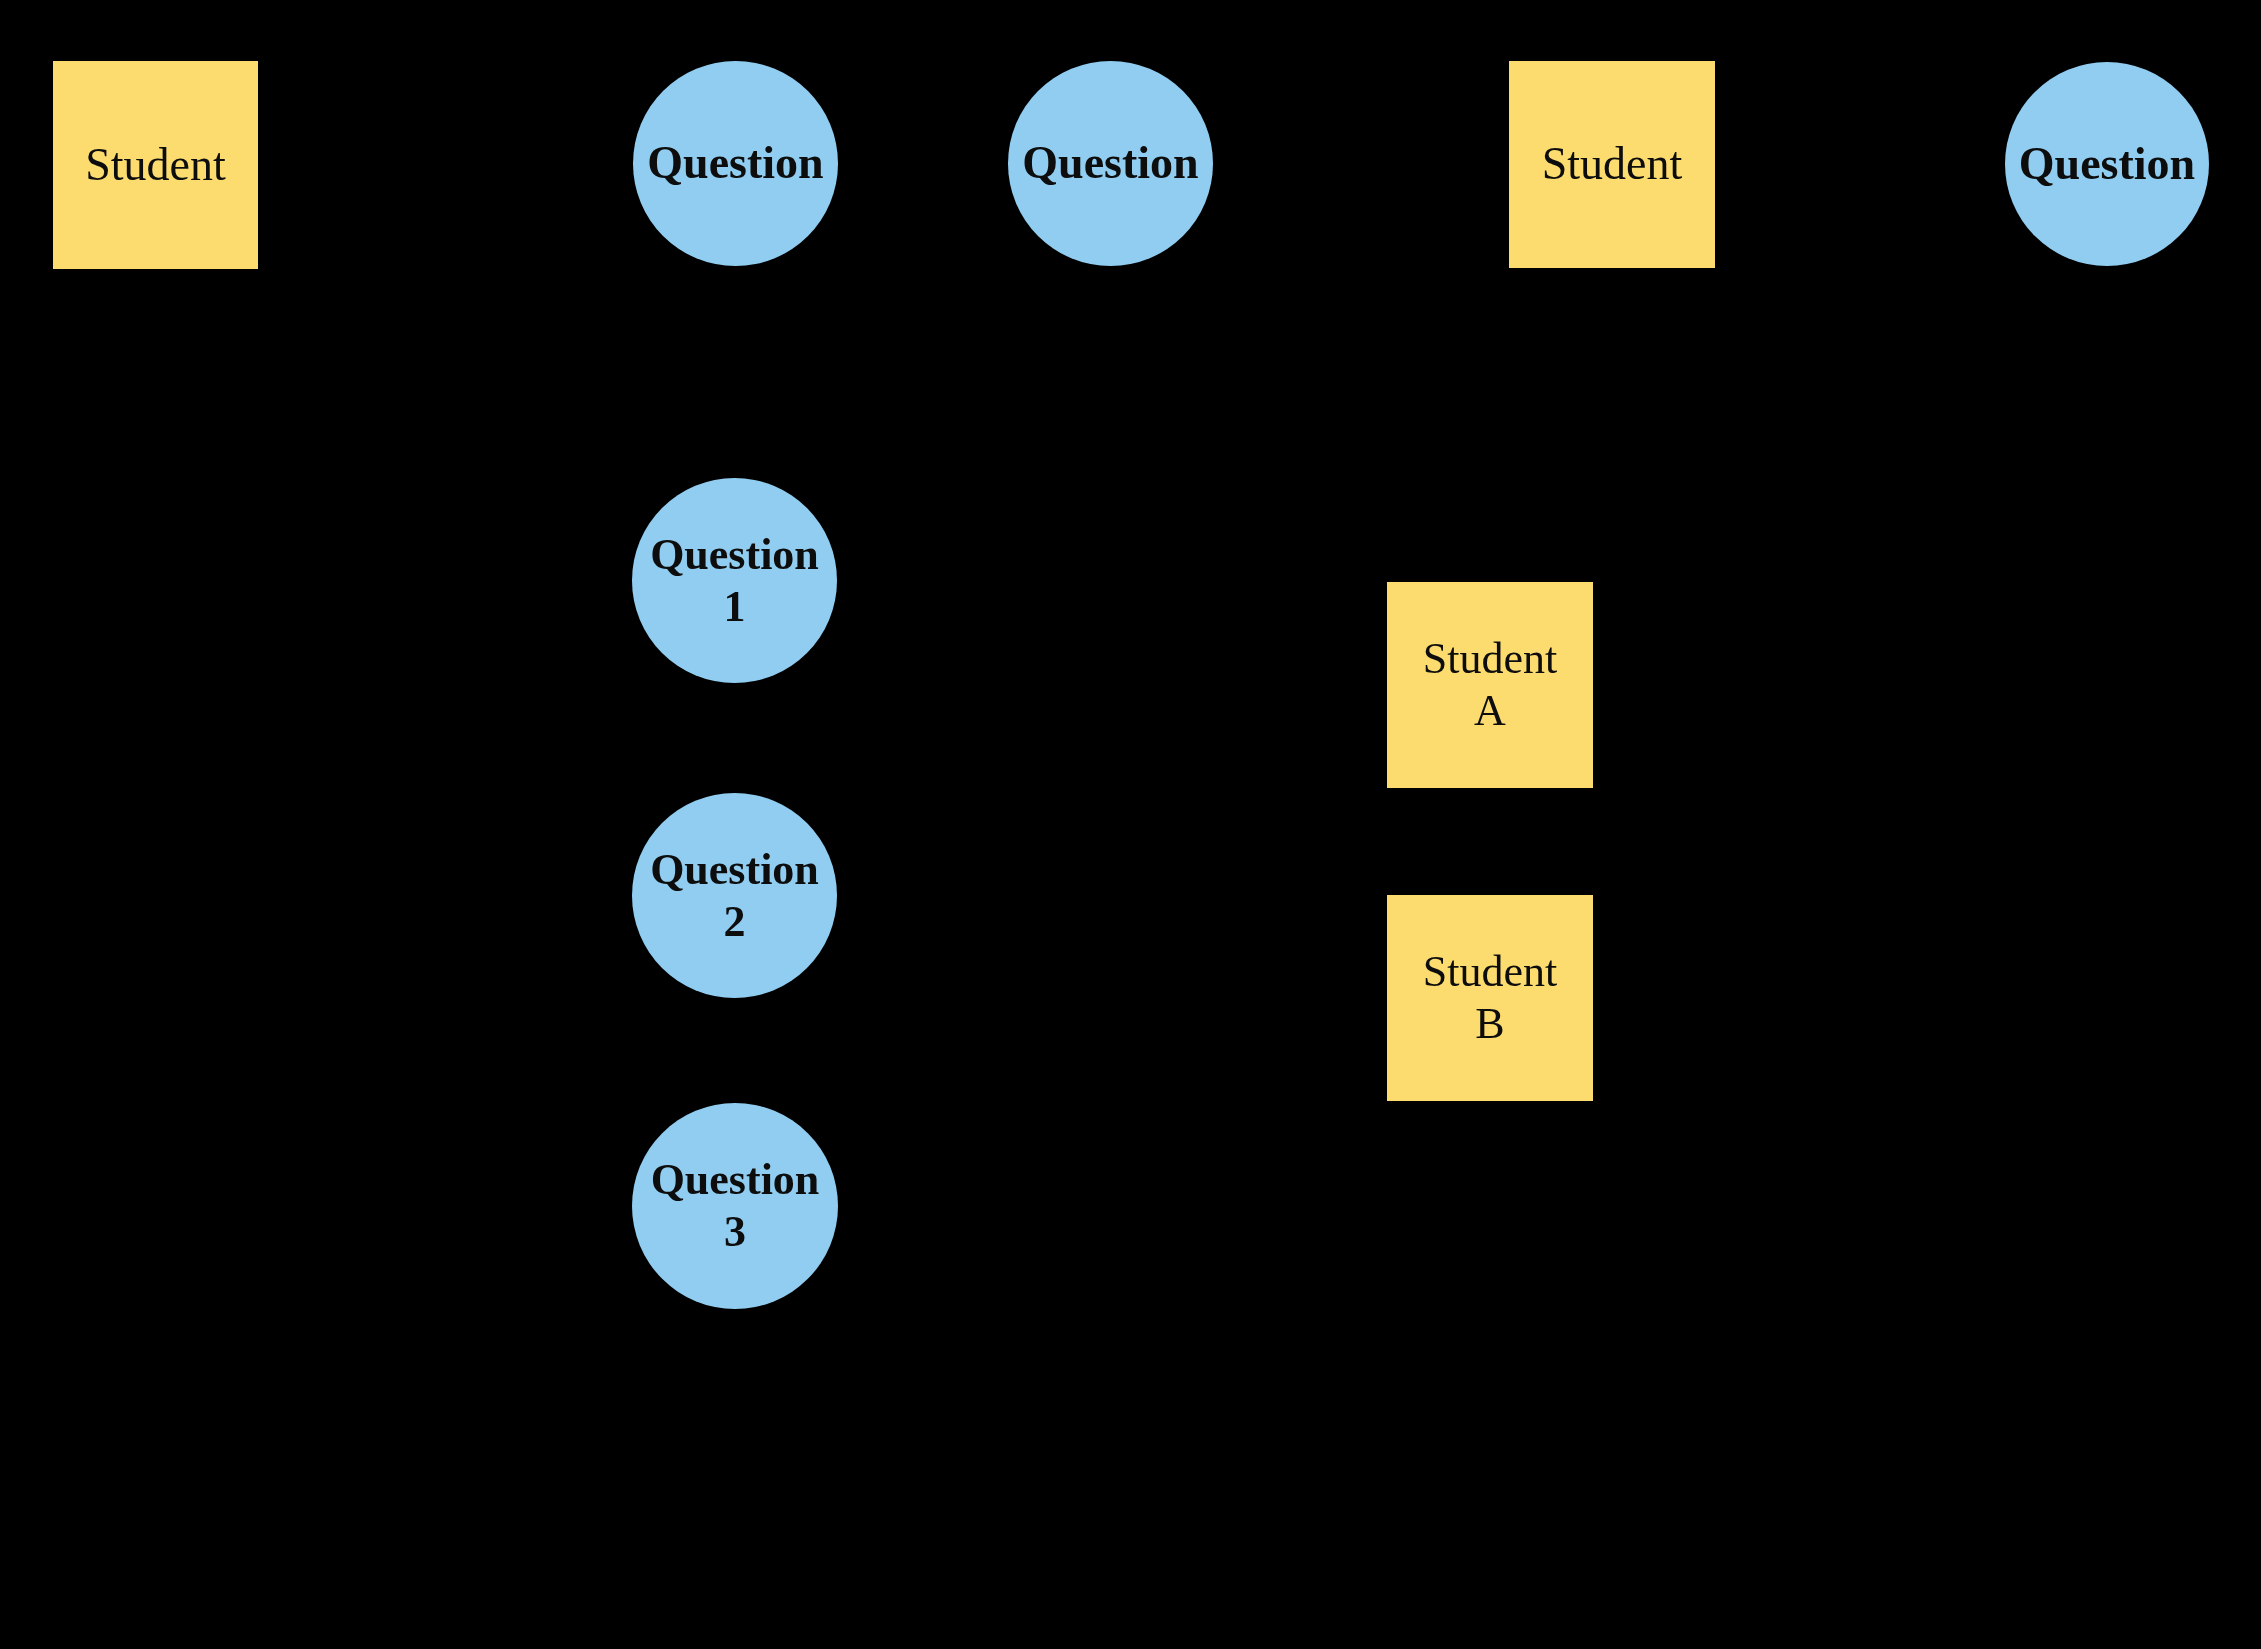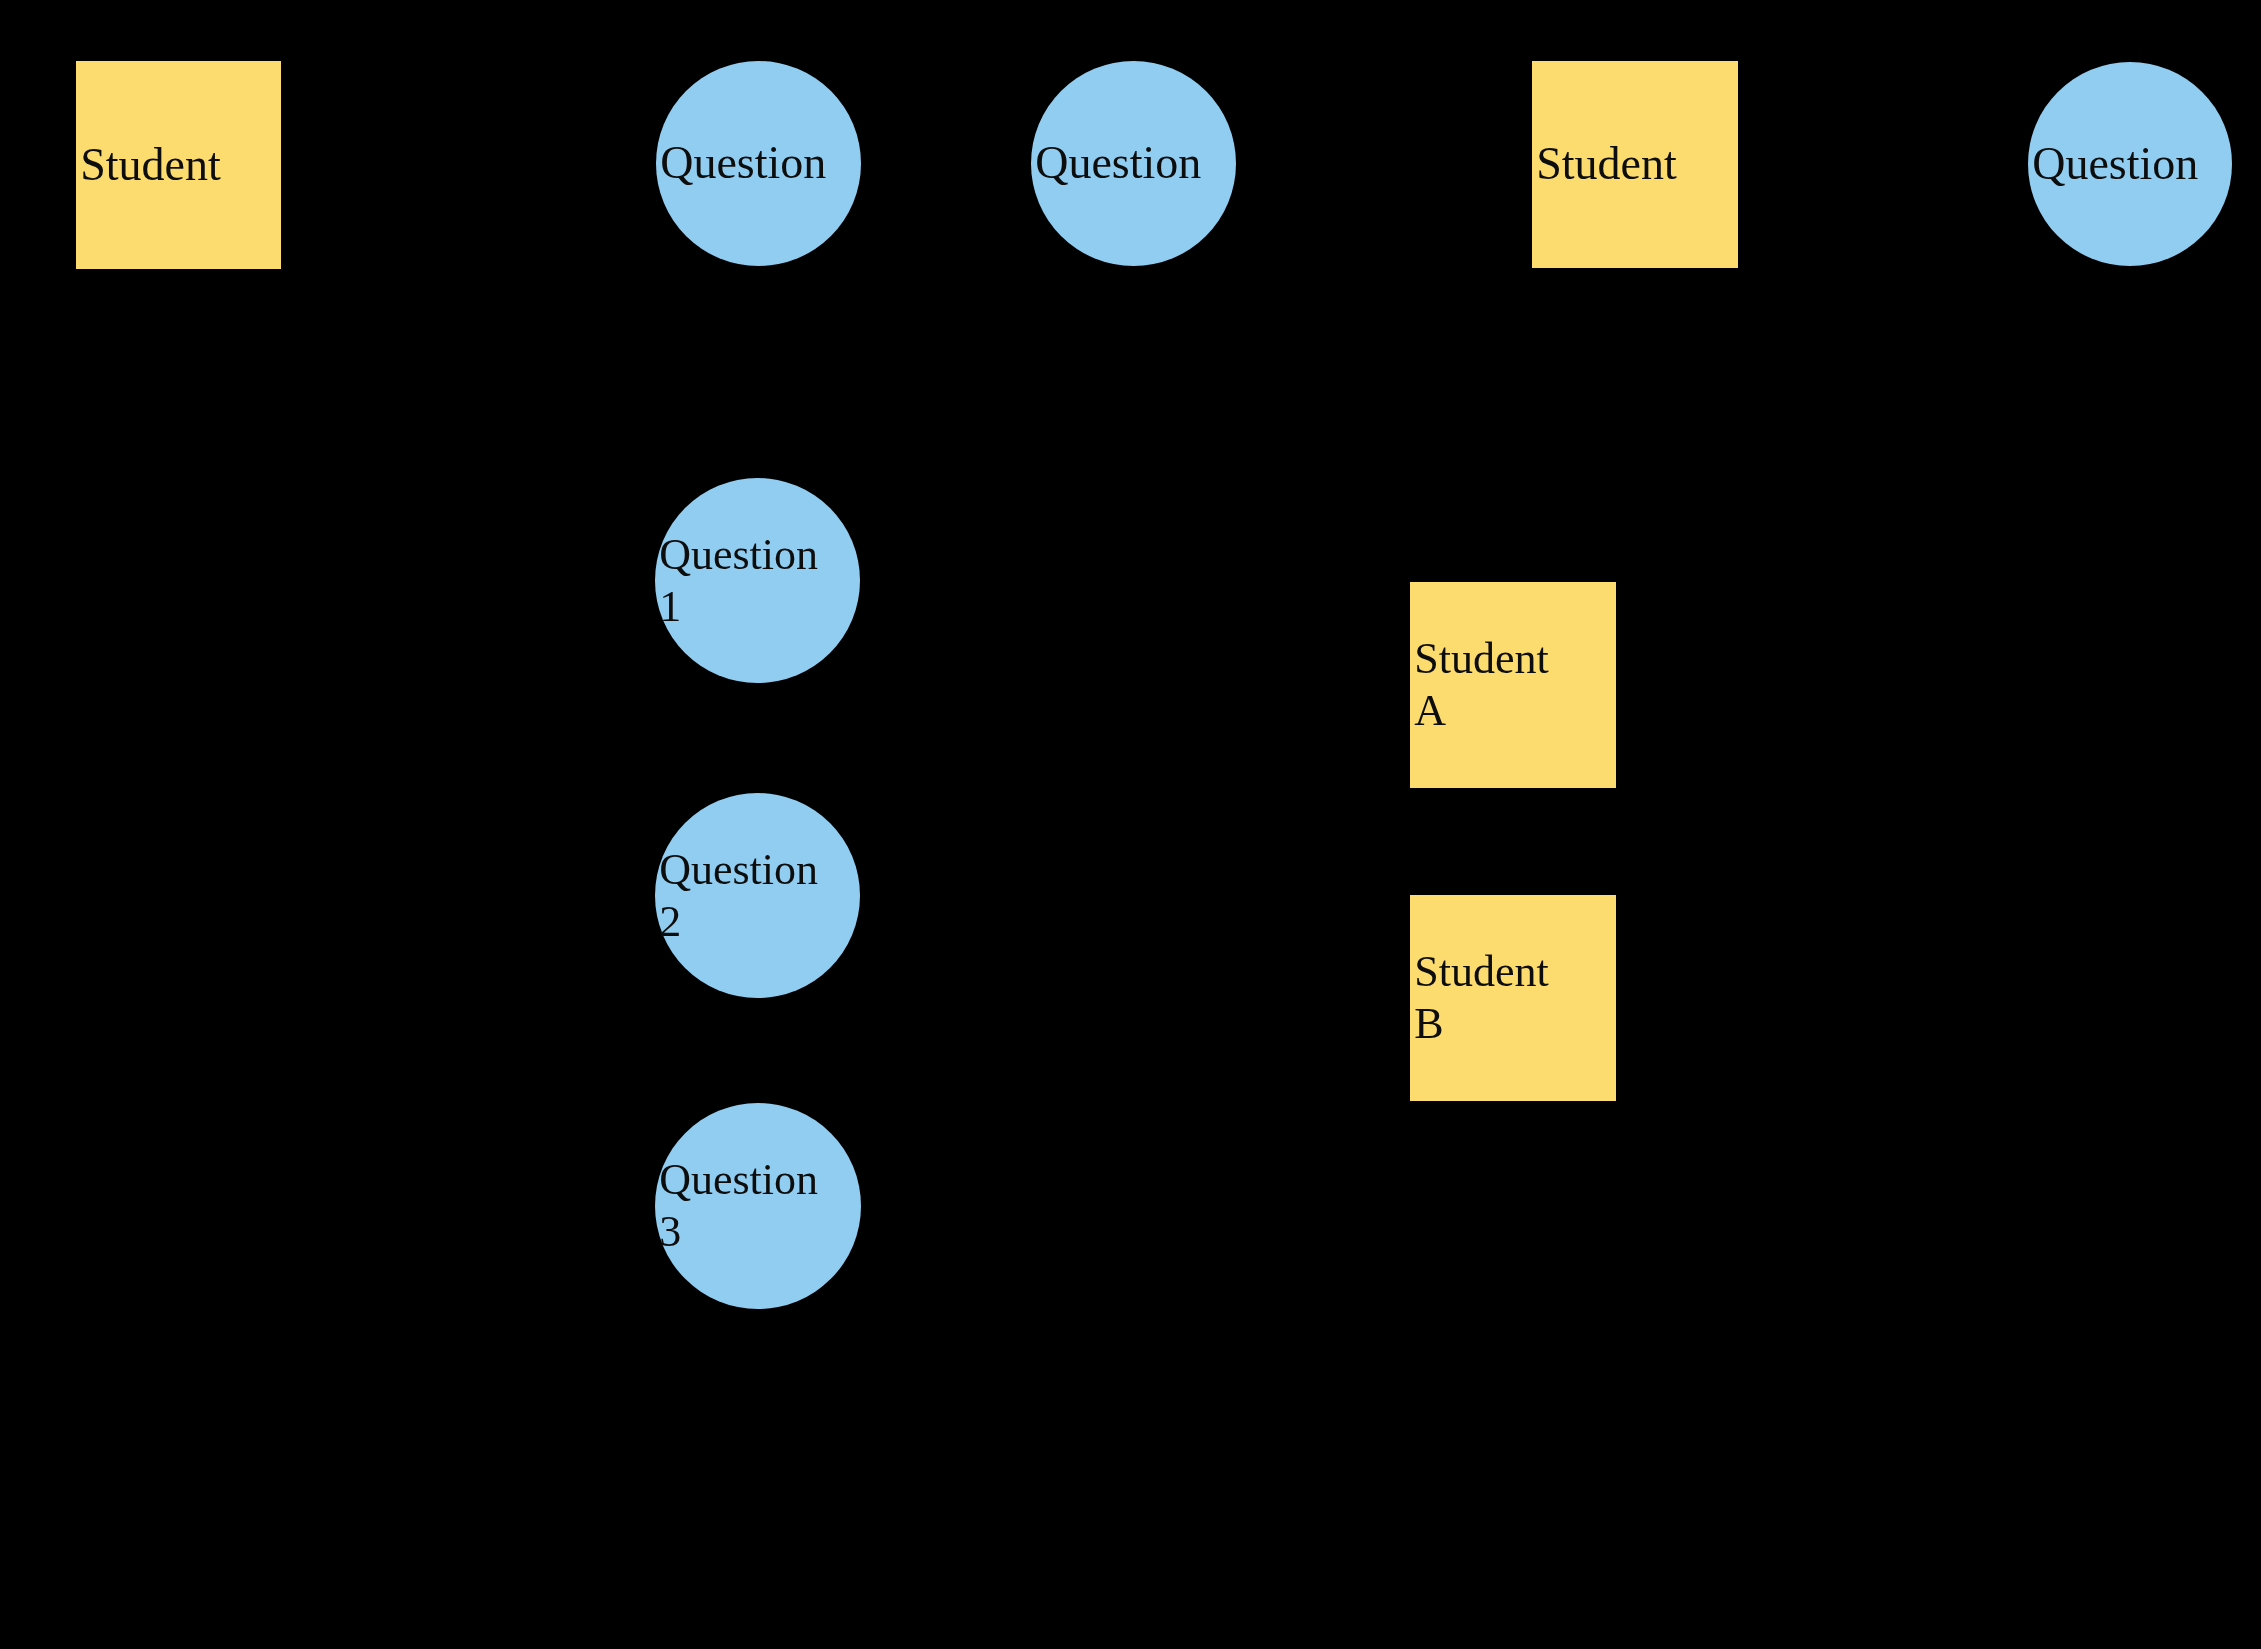--- a/index.html
+++ b/index.html
@@ -18,42 +18,42 @@
     position: relative;
     width: 2261px;
     height: 1650px;
     background: #000000;
   }
   .node {
     position: absolute;
     display: flex;
     align-items: center;
     justify-content: center;
-    text-align: left;
+    text-align: center;
     color: #0d0d0d;
     line-height: 1.18;
     box-sizing: border-box;
-    margin-left: 23px;
     -webkit-font-smoothing: antialiased;
   }
   .node .label {
     display: block;
     width: 100%;
     padding: 0 4.2px;
     box-sizing: border-box;
     white-space: pre-line;
   }
   
   .shape-rect {
     background: #fcdc6f;
     border-radius: 0;
   }
   .shape-circle {
     background: #90cdf0;
     border-radius: 50%;
+    font-weight: bold;
   }
   
   .t-single { font-size: 46px; }
   .t-double { font-size: 44px; }
 </style>
 </head>
 <body style="background: rgb(0, 0, 0); width: 2261px; height: 1650px;">
 
 <div id="canvas" style="width: 2261px; height: 1650px; background: rgb(0, 0, 0);">
 

